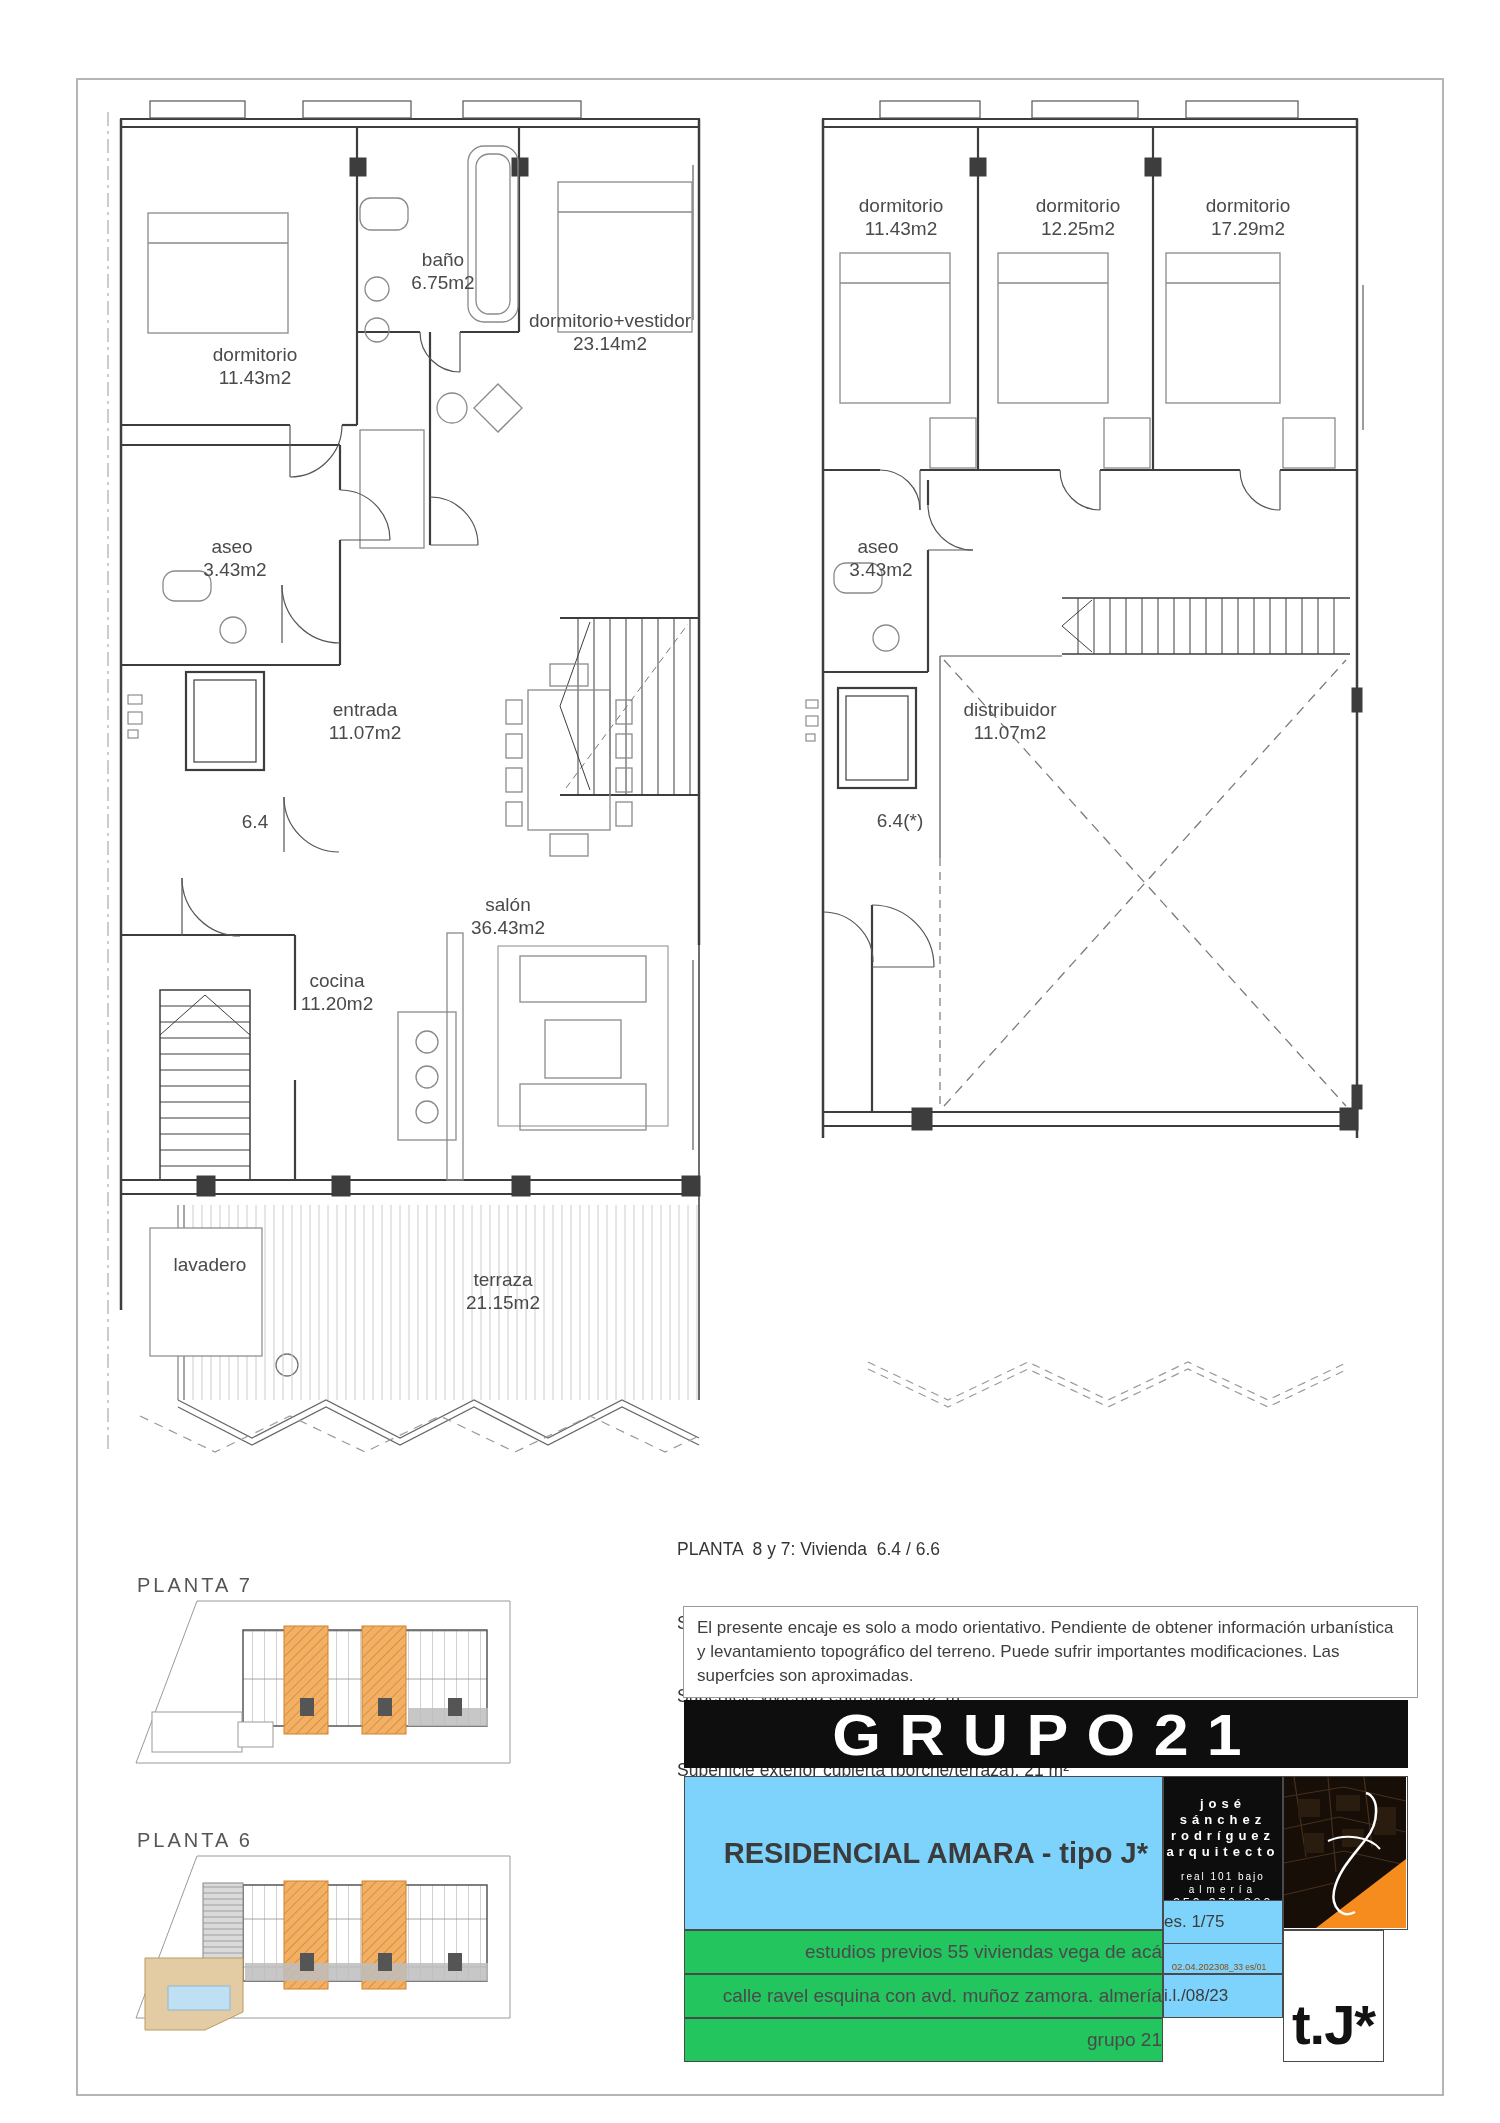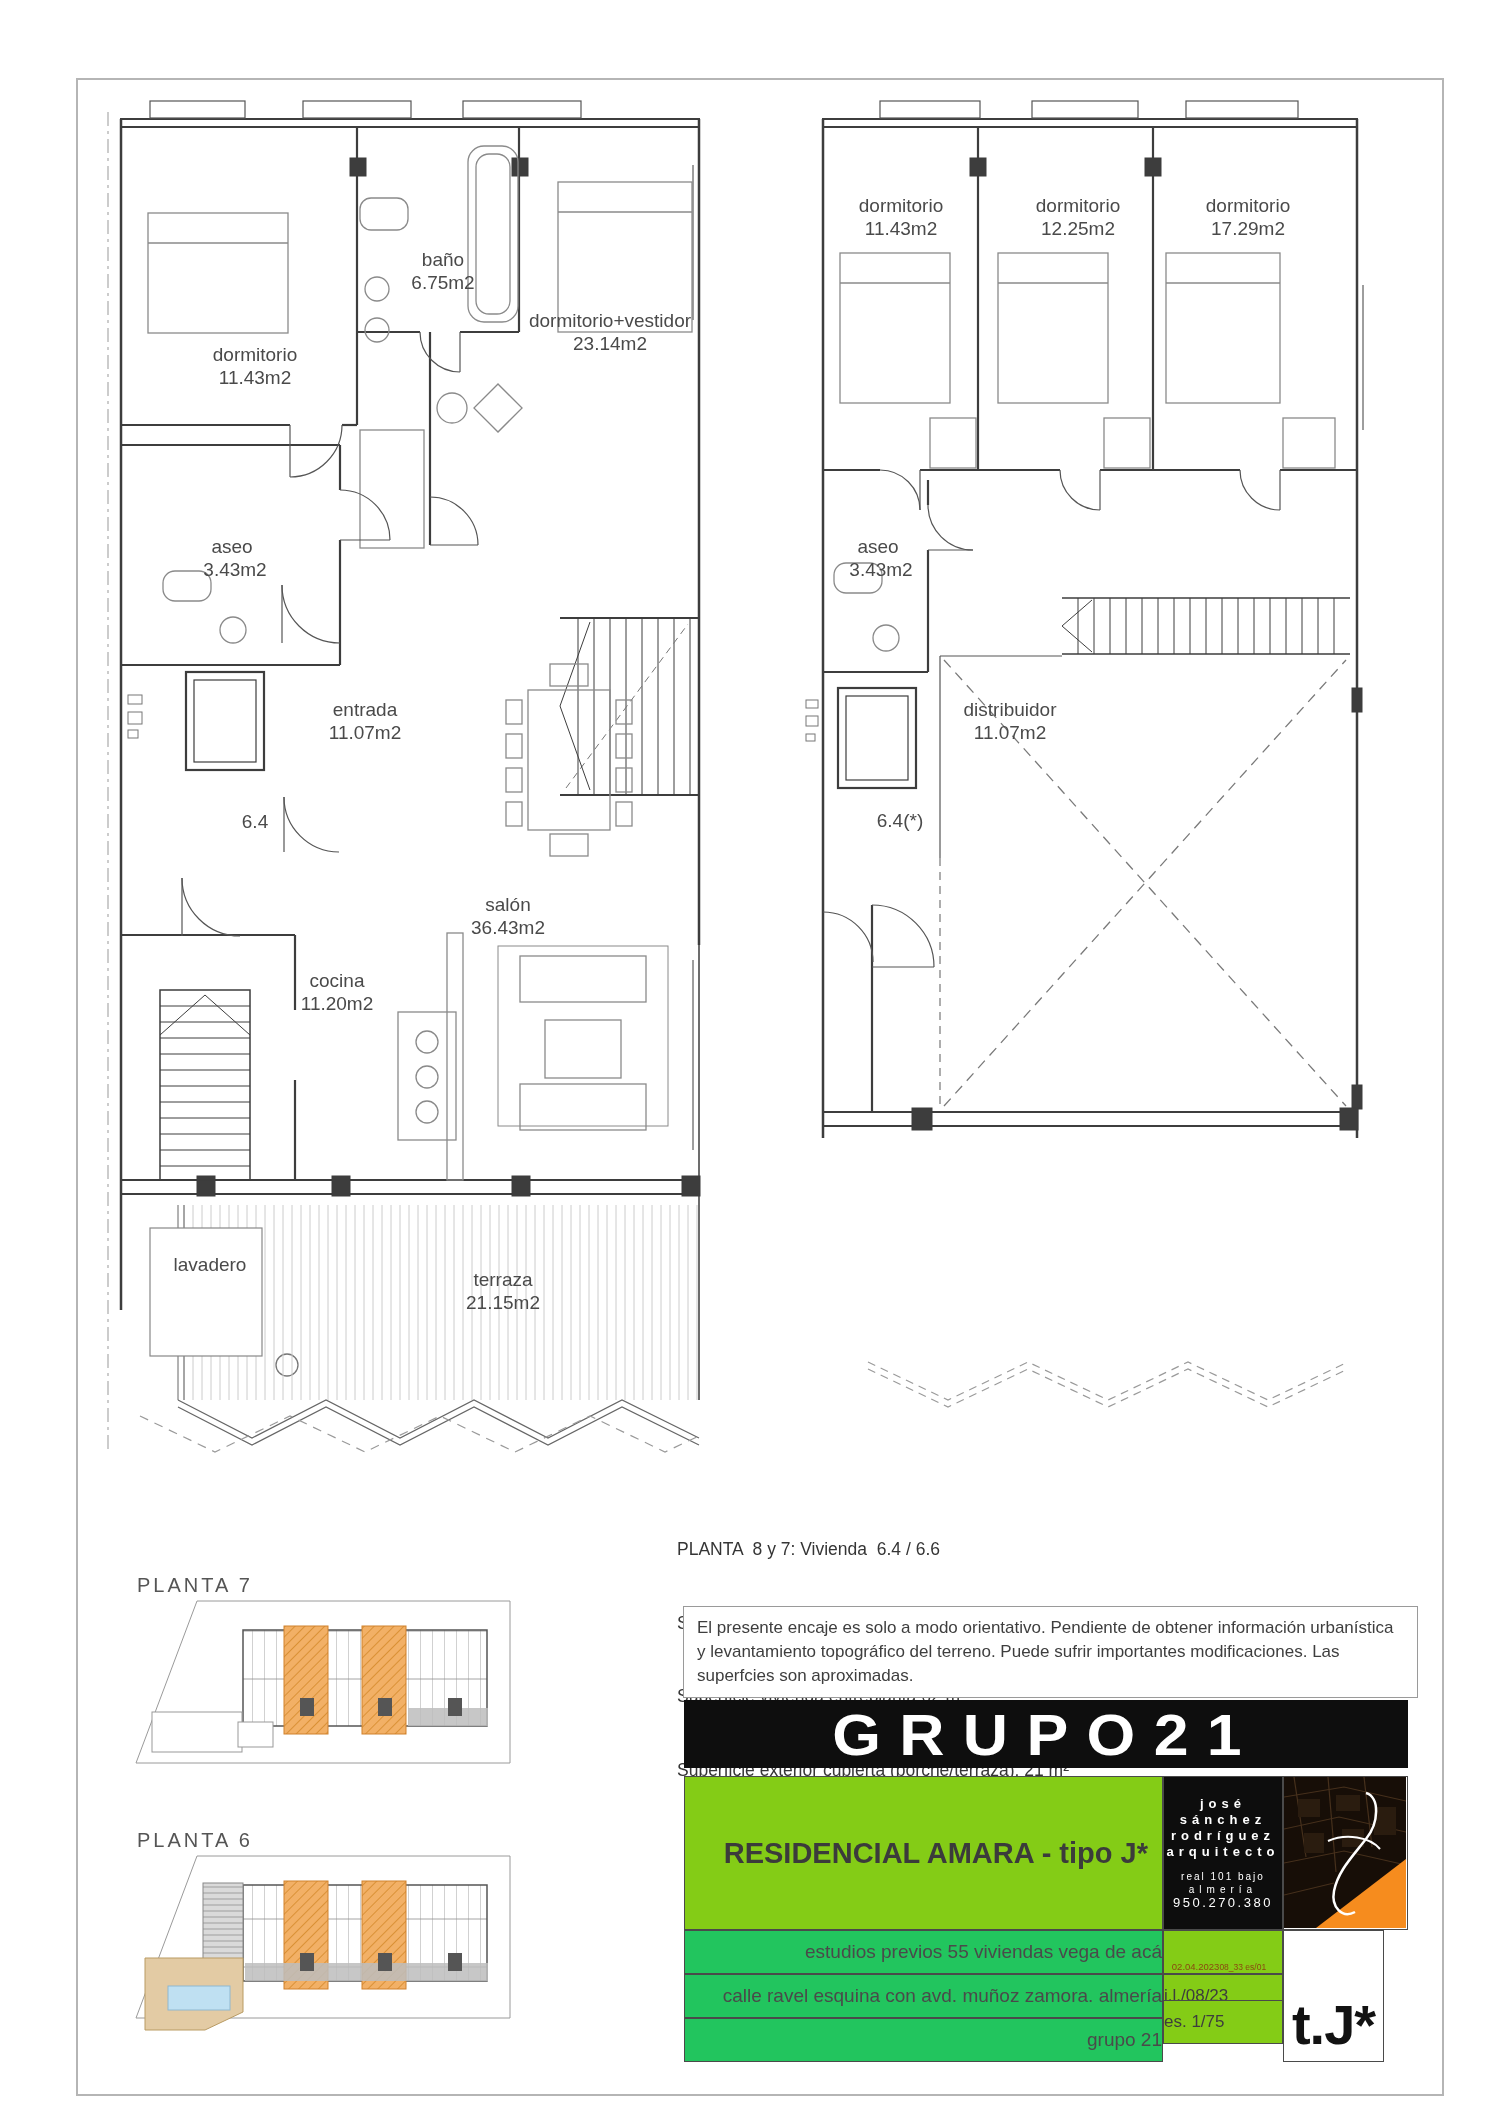--- a/index.html
+++ b/index.html
@@ -9,21 +9,21 @@
   svg text{font-family:"Liberation Sans",sans-serif;font-size:19px;fill:#4a4a4a}
   text.mid{text-anchor:middle}
   text.plbl{font-size:20px;fill:#555;letter-spacing:3px}
   .summary{white-space:pre;font-size:17.5px;color:#353535;line-height:24.5px}
   .disc{border:1.5px solid #9a9a9a;font-size:17px;color:#3e3e3e;line-height:1.42;
         padding:9px 13px;box-sizing:border-box;background:#fff}
   .logoBar{background:#0E0E0E;display:flex;align-items:center;justify-content:center}
   .logoTxt{color:#fff;font-size:58px;font-weight:700;letter-spacing:17px;white-space:nowrap;
            transform:scaleX(1.08);transform-origin:center}
   .cell{position:absolute;box-sizing:border-box;border:1.5px solid #4a4a4a}
-  .orange{background:#84cc16}
+  .orange{background:#7dd3fc}
   .projCell{display:flex;flex-direction:column;justify-content:center;align-items:flex-end;
             padding-right:14px}
   .projTitle{font-size:29px;font-weight:bold;color:#3b3b3b;line-height:40px;white-space:nowrap}
   .archBox{background:#0D0D0D;display:flex;flex-direction:column;align-items:center;
            justify-content:center;color:#fff}
   .archName{font-size:13px;font-weight:bold;letter-spacing:5px;line-height:16px}
   .archGap{height:10px}
   .archAddr{font-size:10px;letter-spacing:2px;line-height:13px}
   .archAddr2{font-size:10px;letter-spacing:5px;line-height:13px}
   .archPhone{font-size:13px;font-weight:normal;letter-spacing:2.5px;line-height:14px}
@@ -429,19 +429,19 @@
 <div class="cell rowTxt" style="left:684px;top:1974px;width:479px;height:44px">
   <span>calle ravel esquina con avd. muñoz zamora. almería</span>
 </div>
 <div class="cell orange midTxt" style="left:1163px;top:1974px;width:120px;height:44px">
   <span>i.l./08/23</span>
 </div>
 
 <div class="cell rowTxt" style="left:684px;top:2018px;width:479px;height:44px">
   <span>grupo 21</span>
 </div>
-<div class="cell orange midTxt" style="left:1163px;top:2000px;width:120px;height:44px">
+<div class="cell orange midTxt" style="left:1163px;top:1900px;width:120px;height:44px">
   <span>es. 1/75</span>
 </div>
 
 <div class="cell stampCell" style="left:1283px;top:1930px;width:101px;height:132px">
   <span>t.J*</span>
 </div>
 
 </body></html>

